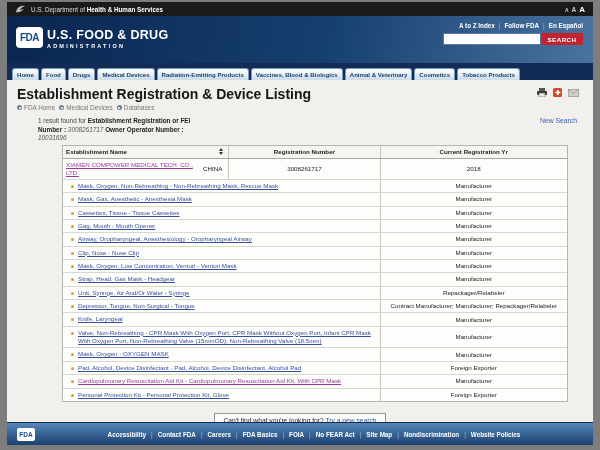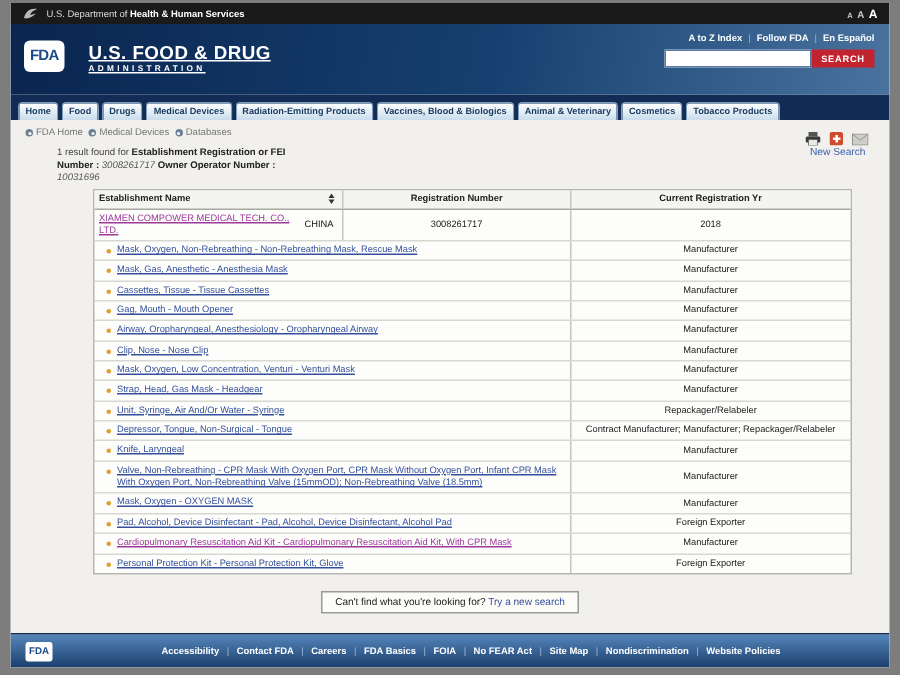--- a/index.html
+++ b/index.html
@@ -11,21 +11,21 @@
   .hhs-logo{width:12px;height:10px;margin-right:4px;}
   .hhs-text{font-size:6.3px;color:#ddd;}
   .hhs-text b{color:#fff;}
   .font-resize{margin-left:auto;display:flex;align-items:baseline;gap:3px;color:#ccc;font-weight:bold;}
   .fr-s{font-size:5px;} .fr-m{font-size:6.5px;} .fr-l{font-size:8px;color:#fff;}
 
   
   .masthead{height:47px;background:linear-gradient(100deg,#0a2550 0%,#16406f 55%,#4a739f 100%);position:relative;}
   .fda-logo{position:absolute;left:9px;top:11px;width:27px;height:21px;background:#fff;border-radius:4px;display:flex;align-items:center;justify-content:center;color:#1b4а8a;}
   .fda-logo span{color:#1c4a8a;font-weight:bold;font-size:10px;letter-spacing:-0.5px;}
-  .agency{position:absolute;left:52px;top:12px;color:#fff;text-decoration:underline;}
+  .agency{position:absolute;left:40px;top:12px;color:#fff;}
   .agency .l1{font-size:12.5px;font-weight:bold;letter-spacing:0.3px;}
   .agency .l2{font-size:5.5px;font-weight:bold;letter-spacing:2.2px;margin-top:1px;}
   .utility{position:absolute;right:10px;top:6px;display:flex;align-items:center;gap:4px;color:#fff;font-size:6.3px;font-weight:bold;}
   .usep{color:#9db4d2;font-weight:normal;}
   .searchbar{position:absolute;right:10px;top:17px;display:flex;}
   .searchbar input{width:98px;height:12px;border:1px solid #5a7aa5;font-size:6.5px;padding:0 2px;box-sizing:border-box;background:#fff;}
   .search-btn{width:42px;height:12px;background:#c2242f;color:#fff;font-size:6.2px;font-weight:bold;border:none;display:flex;align-items:center;justify-content:center;letter-spacing:0.5px;cursor:pointer;box-sizing:border-box;}
 
   
   .navbar{height:17px;background:#122c55;display:flex;align-items:flex-end;padding:0 5px;gap:2px;}
@@ -126,20 +126,21 @@
       <div class="tab">Drugs</div>
       <div class="tab">Medical Devices</div>
       <div class="tab">Radiation-Emitting Products</div>
       <div class="tab">Vaccines, Blood &amp; Biologics</div>
       <div class="tab">Animal &amp; Veterinary</div>
       <div class="tab">Cosmetics</div>
       <div class="tab">Tobacco Products</div>
     </div>
 
   <div class="content">
+    <div class="page-title">Establishment Registration &amp; Device Listing</div>
     <div class="breadcrumb">
         <span class="crumb">
           <span class="crumb-icon"></span>
           <span>FDA Home</span>
         </span>
         <span class="crumb">
           <span class="crumb-icon"></span>
           <span>Medical Devices</span>
         </span>
         <span class="crumb">

